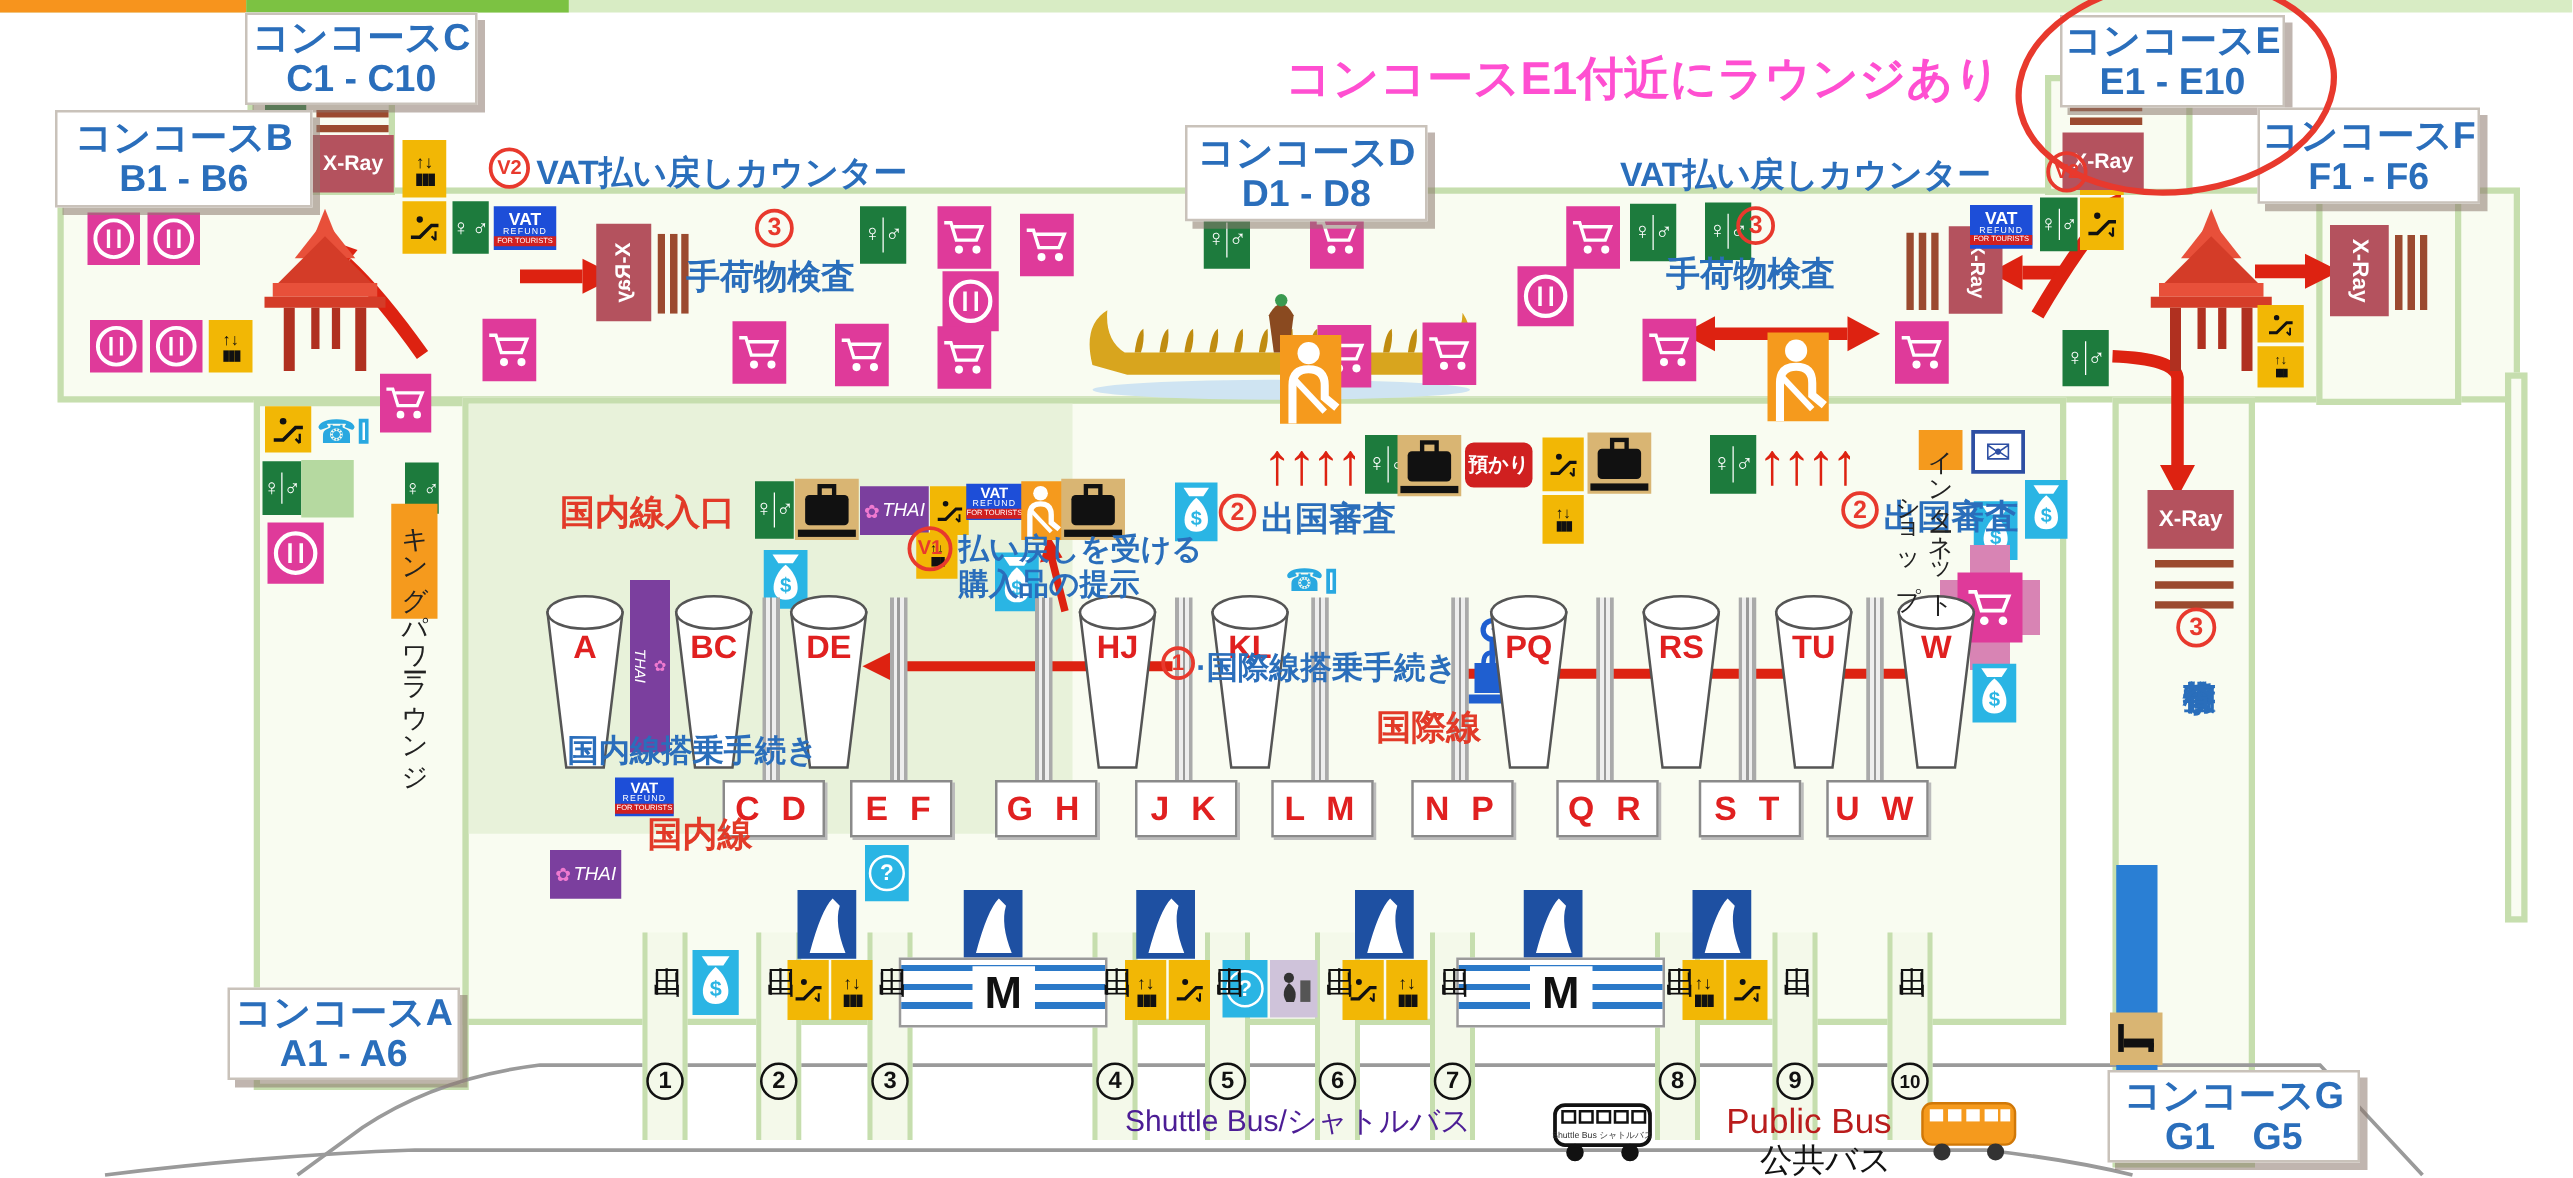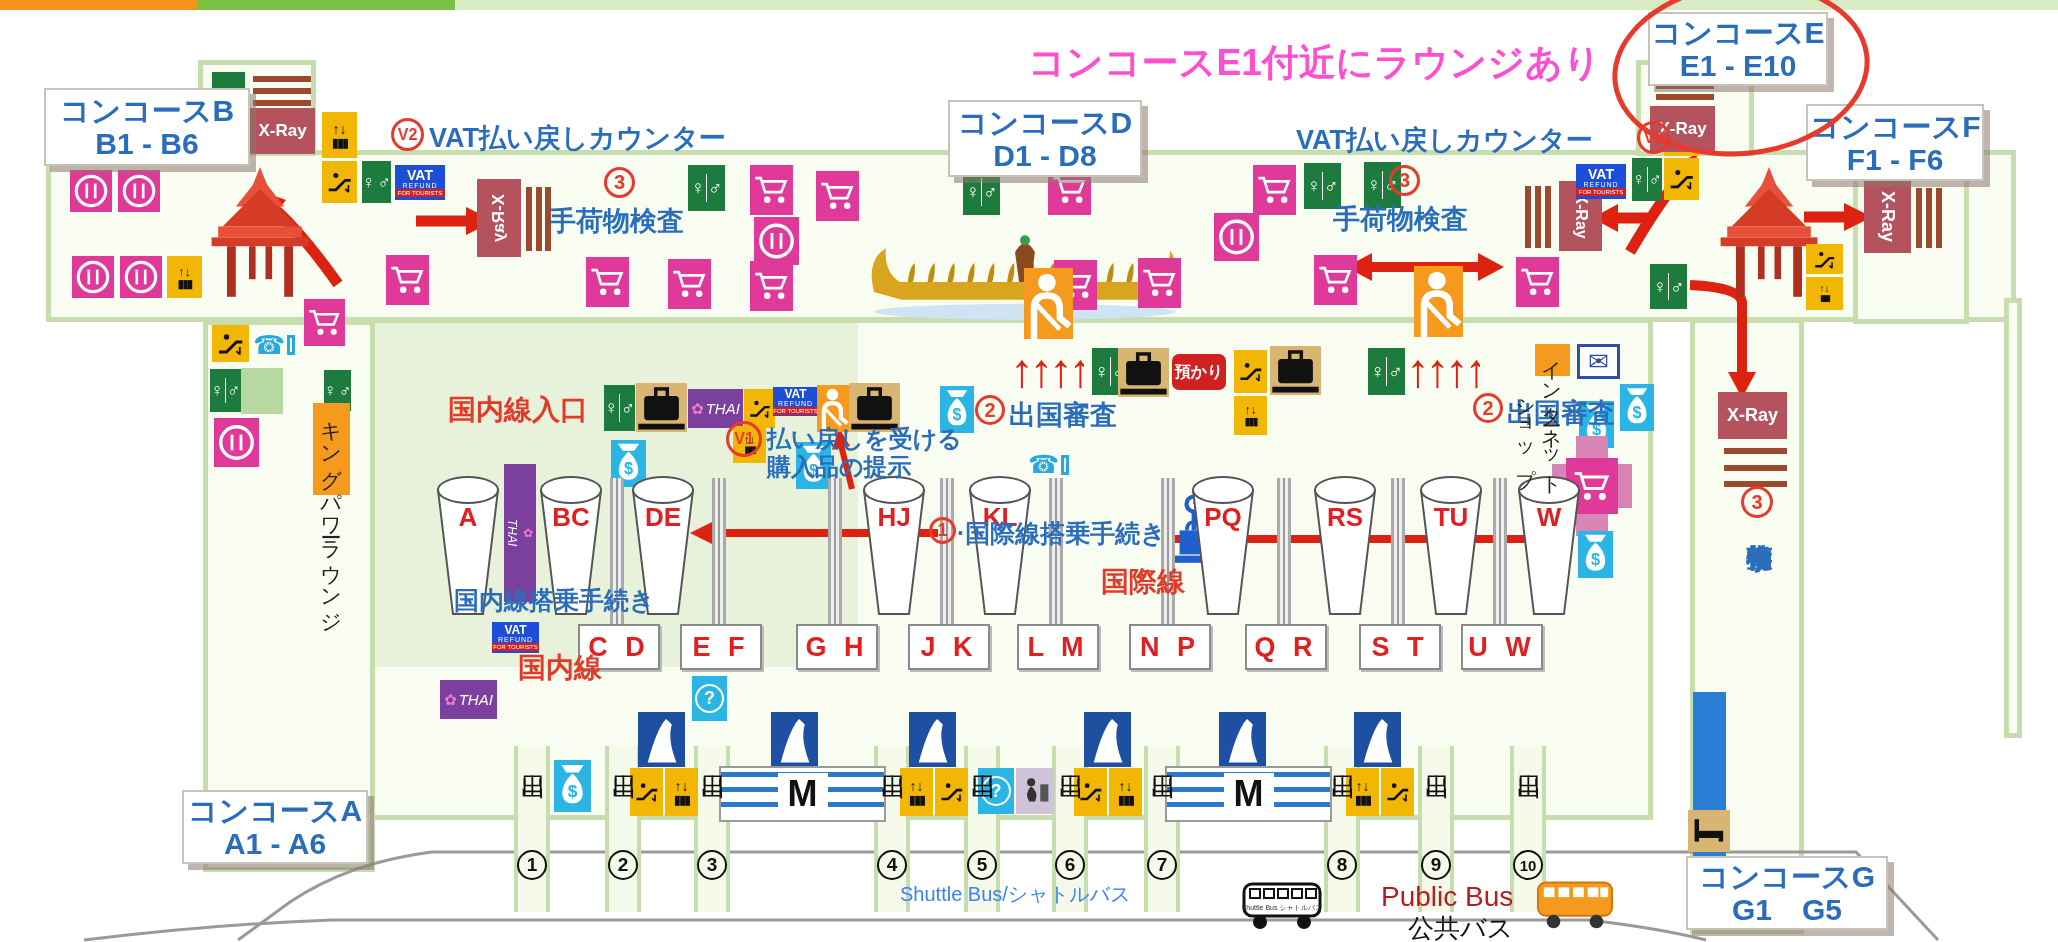--- a/index.html
+++ b/index.html
@@ -867,33 +867,37 @@
     <div class="exit-circ" style="position: absolute; left: 1147px; top: 850px; width: 30px; height: 30px;">7</div>
     <div class="stub" style="position: absolute; left: 1324px; top: 746px; width: 36px; height: 166px;"></div>
     <div class="exit-label" style="position: absolute; left: 1328px; top: 754px;">出口</div>
     <div class="exit-circ" style="position: absolute; left: 1327px; top: 850px; width: 30px; height: 30px;">8</div>
     <div class="stub" style="position: absolute; left: 1418px; top: 746px; width: 36px; height: 166px;"></div>
     <div class="exit-label" style="position: absolute; left: 1422px; top: 754px;">出口</div>
     <div class="exit-circ" style="position: absolute; left: 1421px; top: 850px; width: 30px; height: 30px;">9</div>
     <div class="stub" style="position: absolute; left: 1510px; top: 746px; width: 36px; height: 166px;"></div>
     <div class="exit-label" style="position: absolute; left: 1514px; top: 754px;">出口</div>
     <div class="exit-circ" style="position: absolute; left: 1513px; top: 850px; width: 30px; height: 30px; font-size: 15px; text-align: right;">10</div>
+    <div class="clabel" style="position: absolute; left: 196px; top: 10px; width: 182px; height: 70px;">
+      <span>コンコースC</span>
+      <span>C1 - C10</span>
+    </div>
     <div class="clabel" style="position: absolute; left: 44px; top: 88px; width: 202px; height: 74px;">
       <span>コンコースB</span>
       <span>B1 - B6</span>
     </div>
     <div class="clabel" style="position: absolute; left: 948px; top: 100px; width: 190px; height: 73px;">
       <span>コンコースD</span>
       <span>D1 - D8</span>
     </div>
     <div class="clabel" style="position: absolute; left: 1648px; top: 12px; width: 176px; height: 70px;">
       <span>コンコースE</span>
       <span>E1 - E10</span>
     </div>
-    <div class="clabel" style="position: absolute; left: 1806px; top: 104px; width: 174px; height: 73px;">
+    <div class="clabel" style="position: absolute; left: 1806px; top: 86px; width: 174px; height: 73px;">
       <span>コンコースF</span>
       <span>F1 - F6</span>
     </div>
     <div class="clabel" style="position: absolute; left: 182px; top: 790px; width: 182px; height: 70px;">
       <span>コンコースA</span>
       <span>A1 - A6</span>
     </div>
     <div class="clabel" style="position: absolute; left: 1686px; top: 856px; width: 198px; height: 70px;">
       <span>コンコースG</span>
       <span>G1　G5</span>
@@ -918,16 +922,16 @@
     <div class="txt" style="position: absolute; left: 957px; top: 517px; font-size: 25px; color: rgb(42, 110, 187); font-weight: bold;">·国際線搭乗手続き</div>
     <div class="txt" style="position: absolute; left: 454px; top: 584px; font-size: 25px; color: rgb(42, 110, 187); font-weight: bold;">国内線搭乗手続き</div>
     <div class="txt vert" style="position: absolute; left: 1743px; top: 524px; font-size: 26px; color: rgb(42, 110, 187); font-weight: bold;">手荷物検査</div>
     <div class="txt" style="position: absolute; left: 448px; top: 391px; font-size: 28px; color: rgb(226, 58, 40); font-weight: bold;">国内線入口</div>
     <div class="txt" style="position: absolute; left: 518px; top: 649px; font-size: 28px; color: rgb(226, 58, 40); font-weight: bold;">国内線</div>
     <div class="txt" style="position: absolute; left: 1101px; top: 563px; font-size: 28px; color: rgb(226, 58, 40); font-weight: bold;">国際線</div>
     <div class="txt" style="position: absolute; left: 1028px; top: 38px; font-size: 37px; color: rgb(255, 79, 209); font-weight: bold;">コンコースE1付近にラウンジあり</div>
     <div class="txt vert" style="position: absolute; left: 317px; top: 407px; font-size: 21px; color: rgb(34, 34, 34);">キングパワーラウンジ</div>
     <div class="txt vert" style="position: absolute; left: 1539px; top: 347px; font-size: 20px; color: rgb(34, 34, 34);">インターネット</div>
     <div class="txt vert" style="position: absolute; left: 1513px; top: 385px; font-size: 20px; color: rgb(34, 34, 34);">ショップ</div>
-    <div class="txt" style="position: absolute; left: 900px; top: 881px; font-size: 20px; color: #3b82f6;">Shuttle Bus/シャトルバス</div>
+    <div class="txt" style="position: absolute; left: 900px; top: 881px; font-size: 24px; color: #4c1d95;">Shuttle Bus/シャトルバス</div>
     <div class="txt" style="position: absolute; left: 1381px; top: 881px; font-size: 28px; color: #b91c1c;">Public Bus</div>
     <div class="txt" style="position: absolute; left: 1408px; top: 911px; font-size: 26px; color: rgb(17, 17, 17);">公共バス</div>
   </div>
 
 </body></html>

